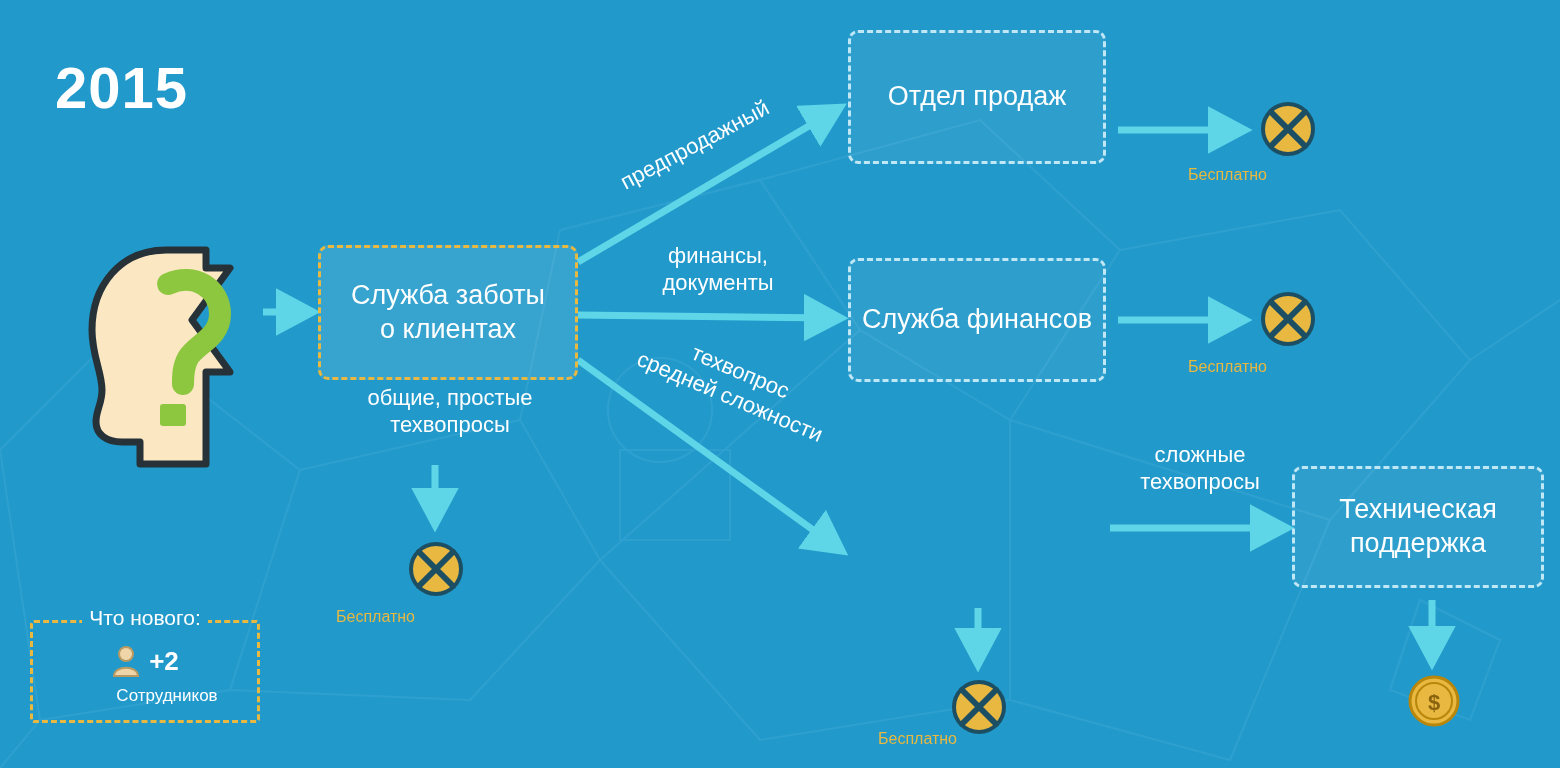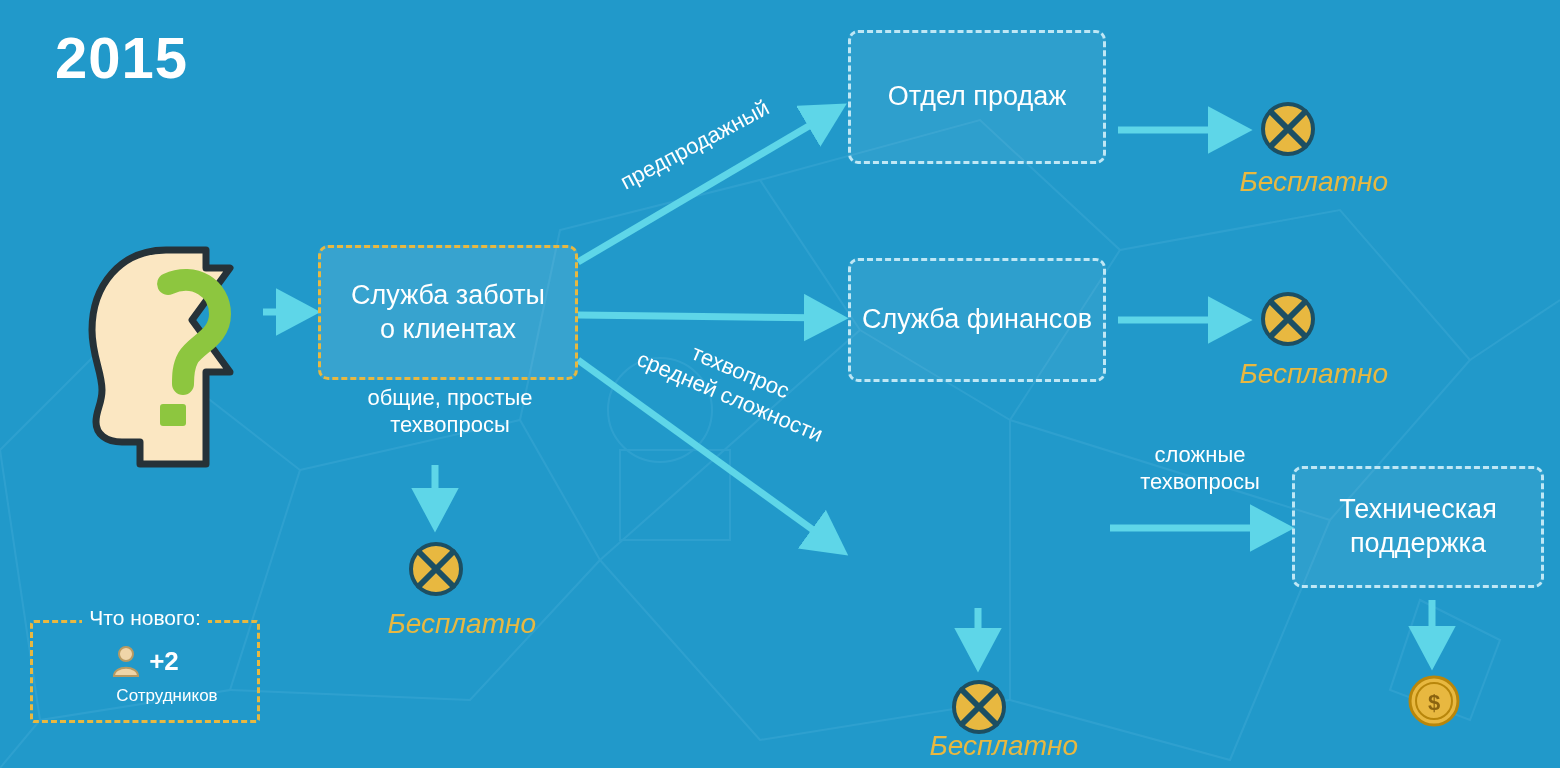--- a/index.html
+++ b/index.html
@@ -24,21 +24,21 @@
   #wires {
     position: absolute;
     left: 0; top: 0;
     width: 1560px;
     height: 768px;
     pointer-events: none;
   }
   .abs { position: absolute; }
 
   .year {
-    left: 55px; top: 24px;
+    left: 55px; top: 54px;
     color: #ffffff;
     font-size: 58px;
     font-weight: bold;
     letter-spacing: 1px;
   }
 
   .box {
     box-sizing: border-box;
     display: flex;
     align-items: center;
@@ -69,23 +69,22 @@
     transform: rotate(-28deg);
     transform-origin: center center;
   }
   .label-rot-2 {
     transform: rotate(23deg);
     transform-origin: center center;
   }
 
   .free-label {
     color: #e8b840;
-    font-size: 28px;
-    font-style: italic;
-    text-align: right;
+    font-size: 16px;
+    text-align: left;
     white-space: nowrap;
   }
 
   .whatsnew {
     left: 30px; top: 620px;
     width: 230px; height: 103px;
     box-sizing: border-box;
     border: 3px dashed #e8b840;
     border-radius: 4px;
   }
@@ -196,20 +195,22 @@
   </div>
 
 
   <div class="abs box box-dashed-white" style="left:1292px; top:466px; width:252px; height:122px;">
     <span style="white-space:pre-line">Техническая
 поддержка</span>
   </div>
 
   <div class="abs label label-rot-1" style="left:580px; top:132px; width:230px;">предпродажный</div>
 
+  <div class="abs label" style="left:608px; top:243px; width:220px; white-space:pre-line;">финансы,
+документы</div>
 
   <div class="abs label label-rot-2" style="left:600px; top:358px; width:270px; white-space:pre-line;">техвопрос
 средней сложности</div>
 
   <div class="abs label" style="left:320px; top:385px; width:260px; white-space:pre-line;">общие, простые
 техвопросы</div>
 
   <div class="abs label" style="left:1110px; top:442px; width:180px; white-space:pre-line;">сложные
 техвопросы</div>
 

